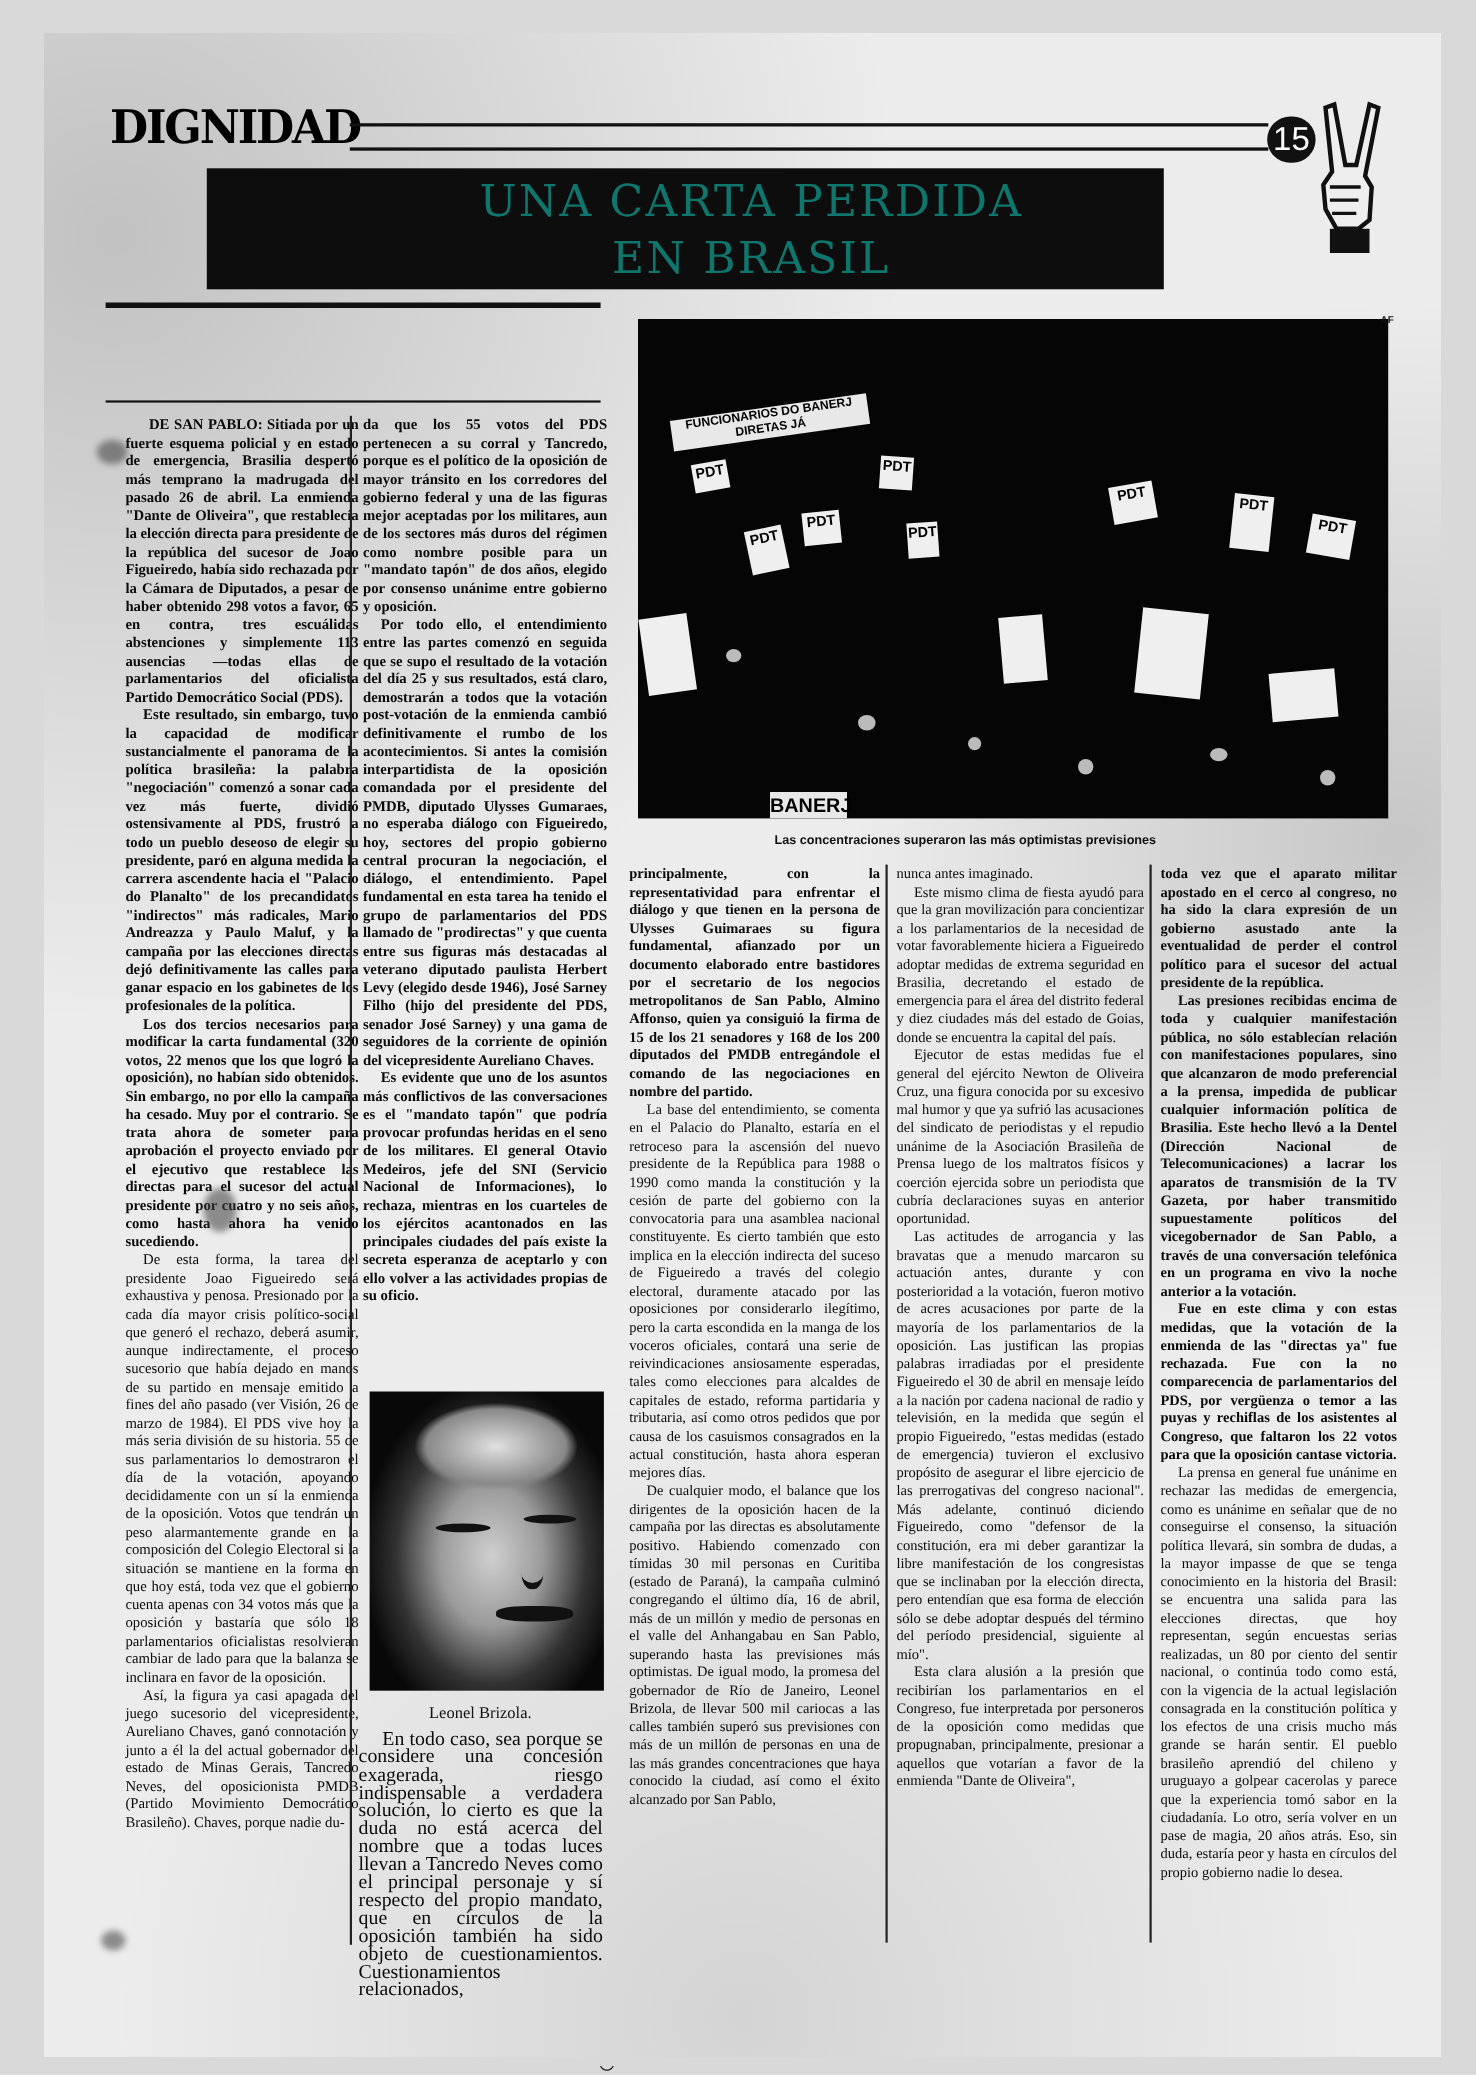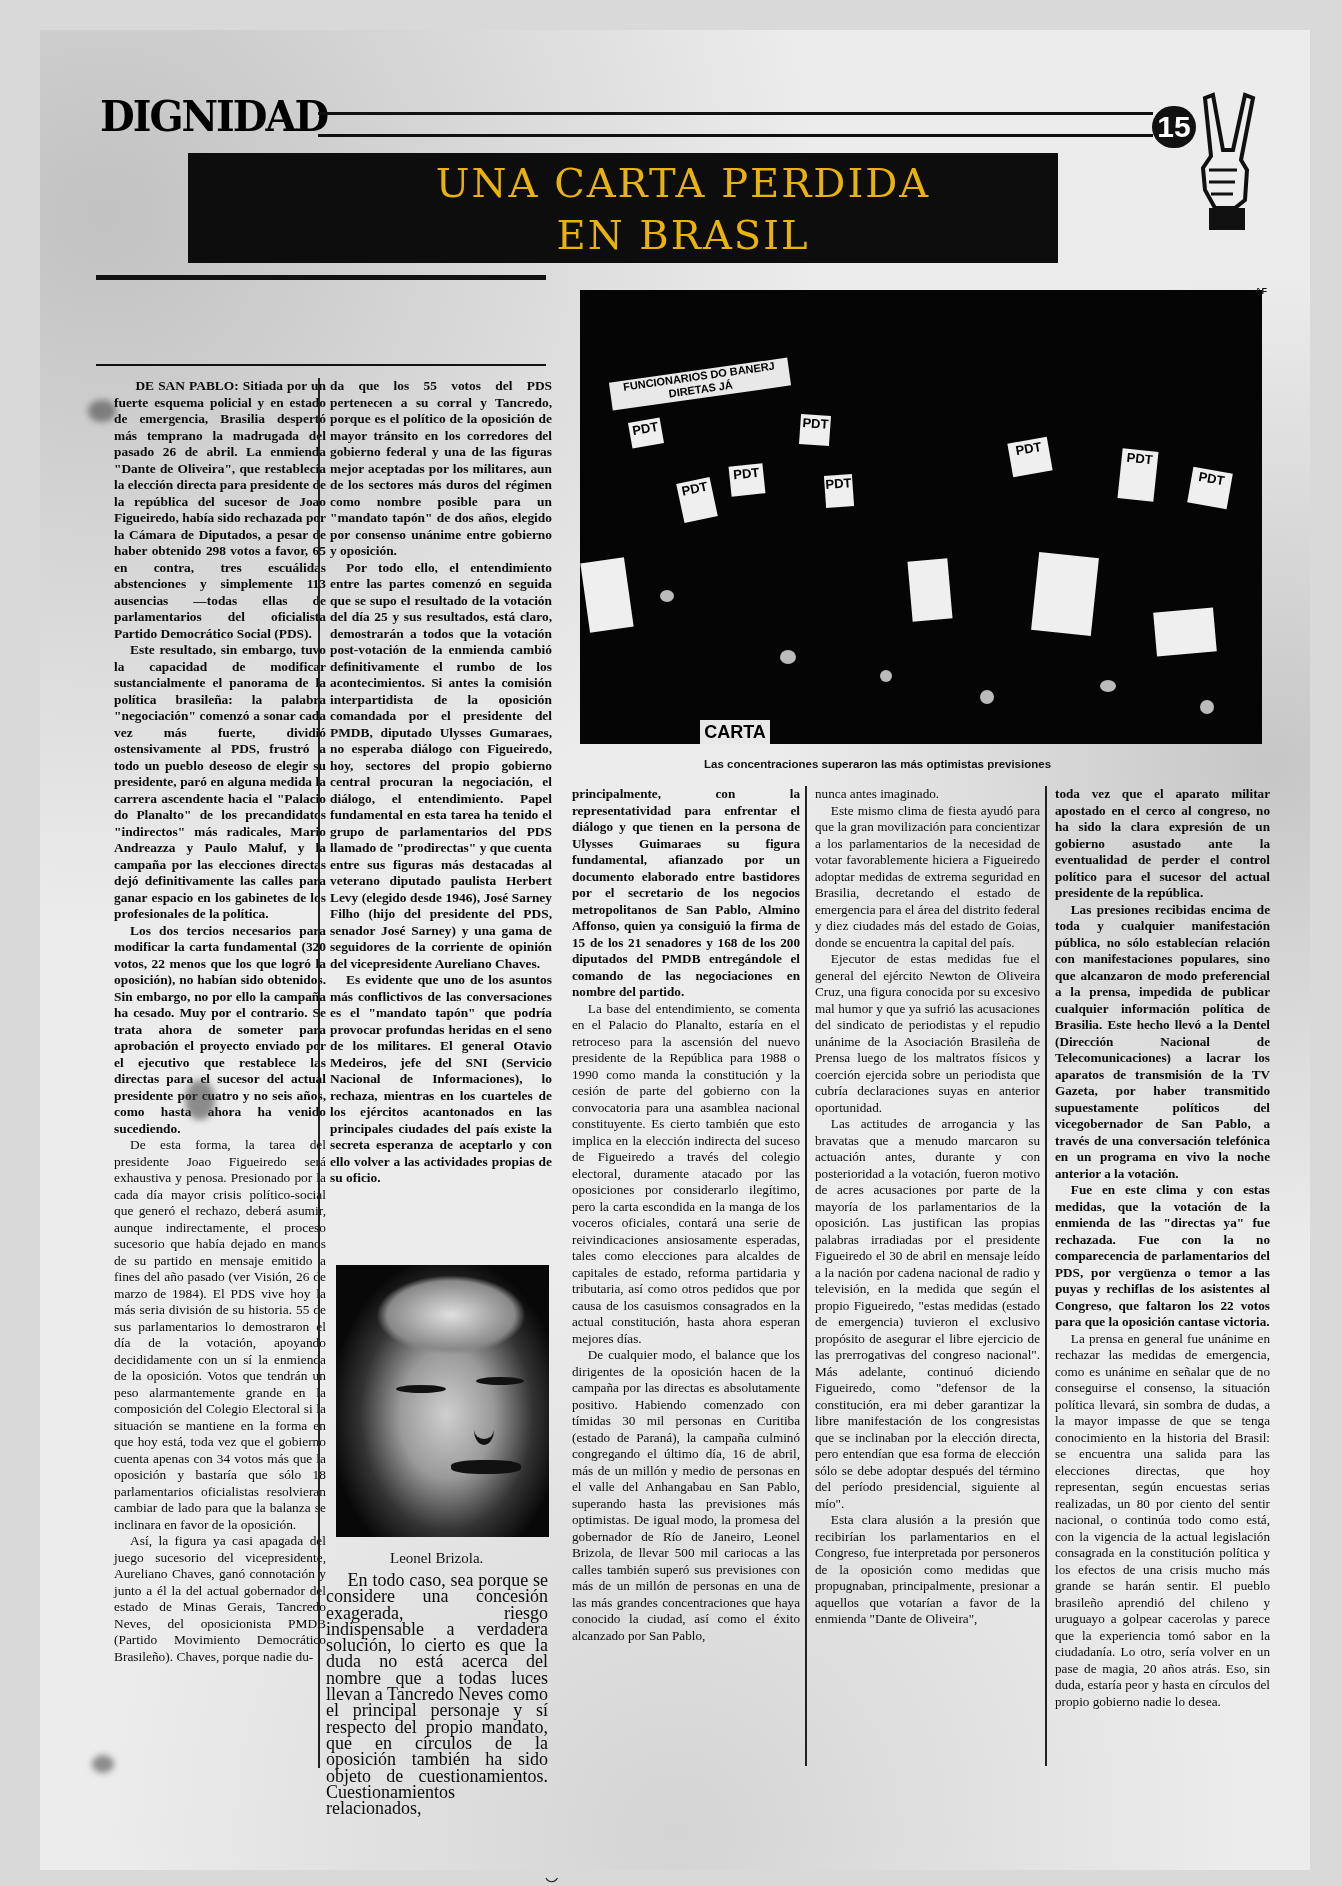--- a/index.html
+++ b/index.html
@@ -19,26 +19,26 @@
   }
   .masthead {
     position: absolute; left: 100px; top: 92px;
     font-family: "DejaVu Serif", serif; font-weight: 900; font-size: 40px;
     letter-spacing: -2px; color: #000; transform: scaleY(1.05);
   }
   .mast-rule { position: absolute; left: 318px; height: 3px; background: #111; }
   .pagenum {
     position: absolute; left: 1152px; top: 106px; width: 44px; height: 42px;
     background: #111; color: #fff; font-family: "Liberation Sans", sans-serif;
-    font-weight: 700; font-size: 30px; text-align: center; line-height: 42px; border-radius: 21px;
+    font-weight: 400; font-size: 30px; text-align: center; line-height: 42px; border-radius: 21px;
   }
   .victory-icon { position: absolute; left: 1195px; top: 90px; width: 65px; height: 145px; }
   .title-box {
     position: absolute; left: 188px; top: 153px; width: 870px; height: 110px;
-    background: #0d0d0d; color: #eab308; text-align: center;
+    background: #0d0d0d; color: #0f766e; text-align: center;
     font-family: "DejaVu Serif", serif; font-weight: 400; font-size: 40px;
     line-height: 52px; letter-spacing: 2px; padding-top: 4px; box-sizing: border-box;
   }
   .title-box div { margin-left: 120px; }
   .sub-rule-top { position: absolute; left: 96px; top: 275px; width: 450px; height: 5px; background: #111; }
   .subhead {
     position: absolute; left: 98px; top: 283px; width: 460px;
     font-family: "DejaVu Serif", serif; font-weight: 700; font-size: 25px; line-height: 32px;
     letter-spacing: -0.5px;
   }
@@ -142,21 +142,21 @@
   <div class="sign" style="left:150px; top:175px; width:34px; height:30px; transform:rotate(-6deg);">PDT</div>
   <div class="sign" style="left:220px; top:125px; width:30px; height:30px; transform:rotate(4deg);">PDT</div>
   <div class="sign" style="left:245px; top:185px; width:28px; height:32px; transform:rotate(-4deg);">PDT</div>
   <div class="sign" style="left:430px; top:150px; width:40px; height:34px; transform:rotate(-10deg);">PDT</div>
   <div class="sign" style="left:540px; top:160px; width:36px; height:50px; transform:rotate(6deg);">PDT</div>
   <div class="sign" style="left:610px; top:180px; width:40px; height:36px; transform:rotate(10deg);">PDT</div>
   <div class="sign" style="left:455px; top:265px; width:60px; height:78px; transform:rotate(6deg);"></div>
   <div class="sign" style="left:575px; top:320px; width:60px; height:44px; transform:rotate(-5deg);"></div>
   <div class="sign" style="left:330px; top:270px; width:40px; height:60px; transform:rotate(-5deg);"></div>
   <div class="sign" style="left:5px; top:270px; width:44px; height:70px; transform:rotate(-8deg);"></div>
-  <div class="banner" style="left:120px; top:430px; width:70px; height:24px; font-size:18px; line-height:24px;">CARTA</div>
+  <div class="banner" style="left:120px; top:430px; width:70px; height:24px; font-size:18px; line-height:24px;">BANERJ</div>
   <div class="speck" style="left:80px; top:300px; width:14px; height:12px;"></div>
   <div class="speck" style="left:200px; top:360px; width:16px; height:14px;"></div>
   <div class="speck" style="left:300px; top:380px; width:12px; height:12px;"></div>
   <div class="speck" style="left:400px; top:400px; width:14px; height:14px;"></div>
   <div class="speck" style="left:520px; top:390px; width:16px; height:12px;"></div>
   <div class="speck" style="left:620px; top:410px; width:14px; height:14px;"></div>
 </div>
 <div class="credit">AF</div>
 <div class="caption-crowd">Las concentraciones superaron las más optimistas previsiones</div>
 

